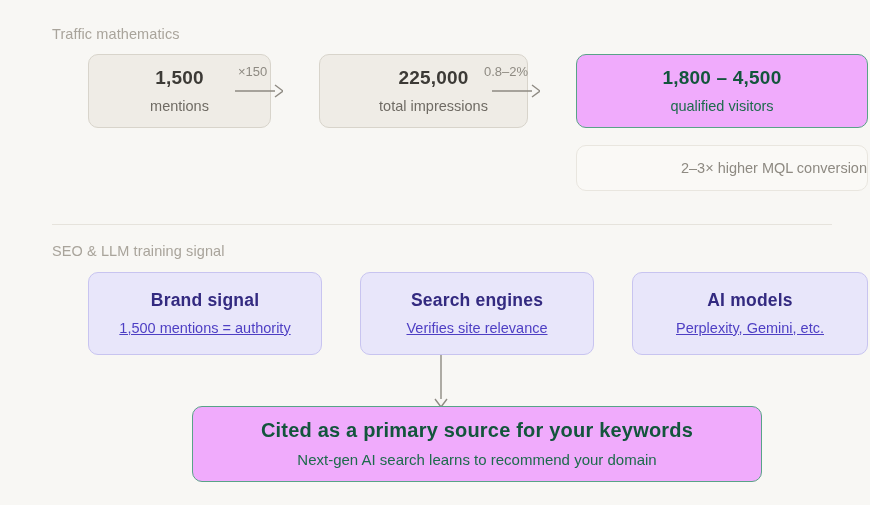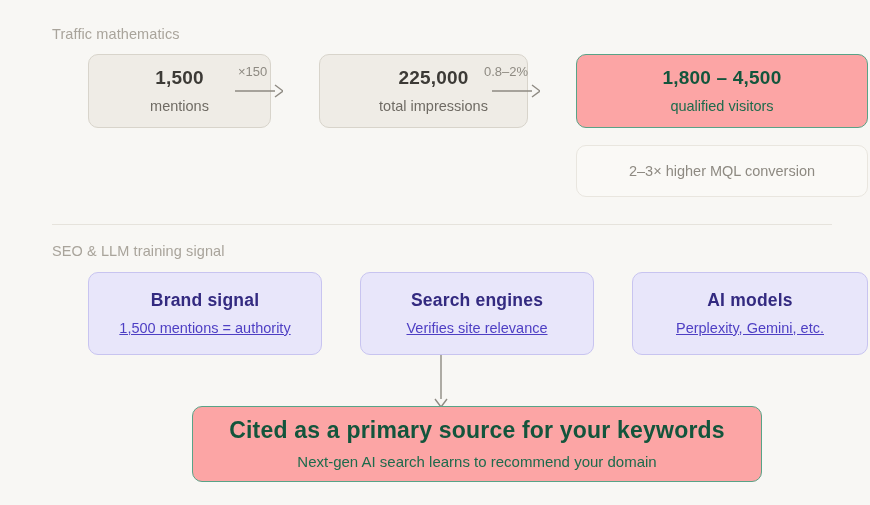--- a/index.html
+++ b/index.html
@@ -67,21 +67,21 @@
   
   .box-beige {
     background: #efece6;
     border: 1px solid #d8d4cb;
   }
   .box-beige .big { color: #3c3a36; }
   .box-beige .sub { color: #6f6b64; }
 
   
   .box-green {
-    background: #fca5a5;
+    background: #f0abfc;
     border: 1px solid #59a387;
   }
   .box-green .big { color: #13553c; }
   .box-green .sub { color: #1d6b4c; }
 
   
   .box-faint {
     background: #faf9f6;
     border: 1px solid #e9e6df;
   }
@@ -95,29 +95,29 @@
     background: #e8e6fa;
     border: 1px solid #c8c4f0;
   }
   .box-purple .big { color: #332a80; font-size: 17.5px; }
   .box-purple .sub { color: #4e3fc4; text-decoration: underline; }
 
   
   #box-mentions     { left: 52px;  top: 54px;  width: 183px; height: 74px; }
   #box-impressions  { left: 283px; top: 54px;  width: 209px; height: 74px; padding-left: 20px; }
   #box-visitors     { left: 540px; top: 54px;  width: 292px; height: 74px; }
-  #box-mql          { left: 540px; top: 145px; width: 292px; height: 52px;
-                      justify-content: center; }
+  #box-mql          { left: 540px; top: 145px; width: 292px; height: 46px;
+                      justify-content: center; align-items: flex-end; }
 
   
   #box-brand   { left: 52px;  top: 272px; width: 234px; height: 83px; }
   #box-search  { left: 324px; top: 272px; width: 234px; height: 83px; }
   #box-ai      { left: 596px; top: 272px; width: 236px; height: 83px; }
   #box-cited   { left: 156px; top: 406px; width: 570px; height: 76px; }
-  #box-cited .big { font-size: 23px; text-align: right; }
+  #box-cited .big { font-size: 20px; text-align: right; }
   #box-cited .sub { font-size: 15px; }
 
   
   .arrow-h {
     position: absolute;
     height: 24px;
   }
   #arrow-1 { left: 235px; top: 79px; width: 48px; }
   #arrow-2 { left: 492px; top: 79px; width: 48px; }
   .arrow-h svg { display: block; }

